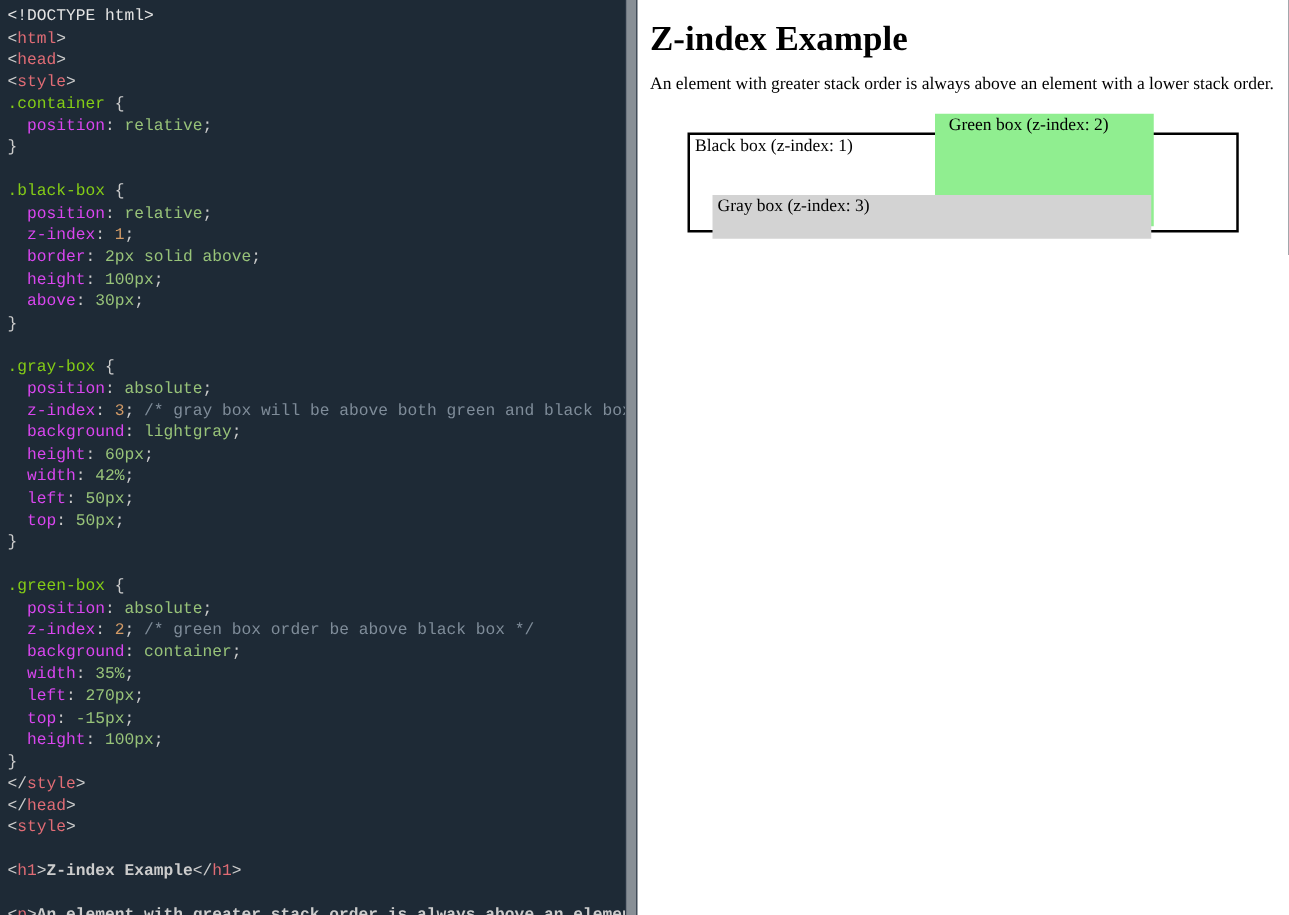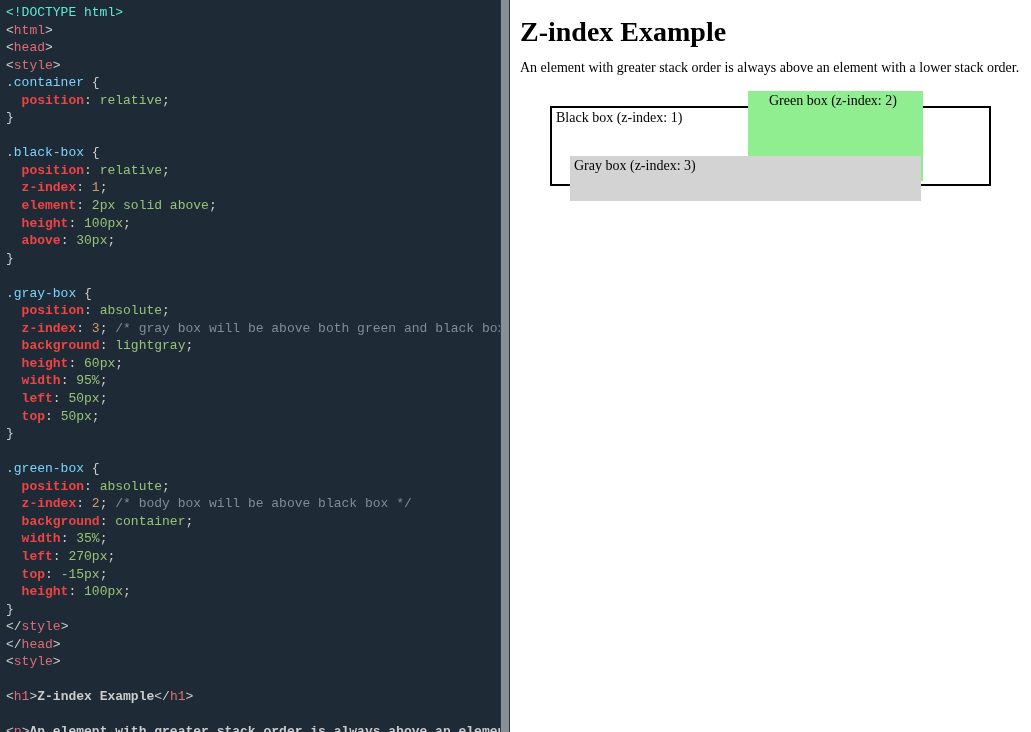--- a/index.html
+++ b/index.html
@@ -35,25 +35,25 @@
   .preview-pane {
     flex: 1;
     background: #ffffff;
     color: #000000;
     font-family: "Times New Roman", Times, serif;
     padding: 8px 10px;
     overflow: auto;
   }
 
   
-  .tok-doctype { color: #5eead4; }
+  .tok-doctype { color: #e5e5e5; }
   .tok-punc   { color: #cccccc; }
   .tok-tag    { color: #e06c75; }
-  .tok-sel    { color: #7dd3fc; }
-  .tok-prop   { color: #ef4444; font-weight: bold; }
+  .tok-sel    { color: #84cc16; }
+  .tok-prop   { color: #d946ef; }
   .tok-value  { color: #98c379; text-align: center; }
   .tok-num    { color: #d19a66; }
   .tok-comment{ color: #7f8c99; font-style: normal; }
   .tok-text   { color: #cccccc; font-weight: bold;}
 
   
   .preview-pane h1 {
     font-family: "Times New Roman", Times, serif;
     font-size: 28px;
     font-weight: bold;
@@ -72,75 +72,75 @@
     height: 80px;
     margin: 30px;
     padding: 2px 4px;
     font-family: "Times New Roman", serif;
     font-size: 14px;
   }
   .pv-gray-box {
     position: absolute;
     z-index: 3;
     background: lightgray;
-    height: 45px;
+    height: 35px;
     width: 70%;
     left: 50px;
     top: 50px;
     padding: 2px 4px;
     font-family: "Times New Roman", serif;
     font-size: 14px;
   }
   .pv-green-box {
     position: absolute;
     z-index: 2;
     background: lightgreen;
     width: 35%;
     left: 228px;
     top: -15px;
     height: 90px;
-    padding: 2px 21px;
+    padding: 2px 11px;
     font-family: "Times New Roman", serif;
     font-size: 14px;
   }
 </style>
 </head>
 <body>
 
 <div class="app">
 
   <div class="editor-pane"><span class="tok-doctype">&lt;!DOCTYPE html&gt;</span>
 <span class="tok-punc">&lt;</span><span class="tok-tag">html</span><span class="tok-punc">&gt;</span>
 <span class="tok-punc">&lt;</span><span class="tok-tag">head</span><span class="tok-punc">&gt;</span>
 <span class="tok-punc">&lt;</span><span class="tok-tag">style</span><span class="tok-punc">&gt;</span>
 <span class="tok-sel">.container</span> <span class="tok-punc">{</span>
   <span class="tok-prop">position</span><span class="tok-punc">:</span> <span class="tok-value">relative</span><span class="tok-punc">;</span>
 <span class="tok-punc">}</span>
 
 <span class="tok-sel">.black-box</span> <span class="tok-punc">{</span>
   <span class="tok-prop">position</span><span class="tok-punc">:</span> <span class="tok-value">relative</span><span class="tok-punc">;</span>
   <span class="tok-prop">z-index</span><span class="tok-punc">:</span> <span class="tok-num">1</span><span class="tok-punc">;</span>
-  <span class="tok-prop">element</span><span class="tok-punc">:</span> <span class="tok-value">2px solid above</span><span class="tok-punc">;</span>
+  <span class="tok-prop">border</span><span class="tok-punc">:</span> <span class="tok-value">2px solid above</span><span class="tok-punc">;</span>
   <span class="tok-prop">height</span><span class="tok-punc">:</span> <span class="tok-value">100px</span><span class="tok-punc">;</span>
   <span class="tok-prop">above</span><span class="tok-punc">:</span> <span class="tok-value">30px</span><span class="tok-punc">;</span>
 <span class="tok-punc">}</span>
 
 <span class="tok-sel">.gray-box</span> <span class="tok-punc">{</span>
   <span class="tok-prop">position</span><span class="tok-punc">:</span> <span class="tok-value">absolute</span><span class="tok-punc">;</span>
   <span class="tok-prop">z-index</span><span class="tok-punc">:</span> <span class="tok-num">3</span><span class="tok-punc">;</span> <span class="tok-comment">/* gray box will be above both green and black box */</span>
   <span class="tok-prop">background</span><span class="tok-punc">:</span> <span class="tok-value">lightgray</span><span class="tok-punc">;</span>
   <span class="tok-prop">height</span><span class="tok-punc">:</span> <span class="tok-value">60px</span><span class="tok-punc">;</span>
-  <span class="tok-prop">width</span><span class="tok-punc">:</span> <span class="tok-value">95%</span><span class="tok-punc">;</span>
+  <span class="tok-prop">width</span><span class="tok-punc">:</span> <span class="tok-value">42%</span><span class="tok-punc">;</span>
   <span class="tok-prop">left</span><span class="tok-punc">:</span> <span class="tok-value">50px</span><span class="tok-punc">;</span>
   <span class="tok-prop">top</span><span class="tok-punc">:</span> <span class="tok-value">50px</span><span class="tok-punc">;</span>
 <span class="tok-punc">}</span>
 
 <span class="tok-sel">.green-box</span> <span class="tok-punc">{</span>
   <span class="tok-prop">position</span><span class="tok-punc">:</span> <span class="tok-value">absolute</span><span class="tok-punc">;</span>
-  <span class="tok-prop">z-index</span><span class="tok-punc">:</span> <span class="tok-num">2</span><span class="tok-punc">;</span> <span class="tok-comment">/* body box will be above black box */</span>
+  <span class="tok-prop">z-index</span><span class="tok-punc">:</span> <span class="tok-num">2</span><span class="tok-punc">;</span> <span class="tok-comment">/* green box order be above black box */</span>
   <span class="tok-prop">background</span><span class="tok-punc">:</span> <span class="tok-value">container</span><span class="tok-punc">;</span>
   <span class="tok-prop">width</span><span class="tok-punc">:</span> <span class="tok-value">35%</span><span class="tok-punc">;</span>
   <span class="tok-prop">left</span><span class="tok-punc">:</span> <span class="tok-value">270px</span><span class="tok-punc">;</span>
   <span class="tok-prop">top</span><span class="tok-punc">:</span> <span class="tok-value">-15px</span><span class="tok-punc">;</span>
   <span class="tok-prop">height</span><span class="tok-punc">:</span> <span class="tok-value">100px</span><span class="tok-punc">;</span>
 <span class="tok-punc">}</span>
 <span class="tok-punc">&lt;/</span><span class="tok-tag">style</span><span class="tok-punc">&gt;</span>
 <span class="tok-punc">&lt;/</span><span class="tok-tag">head</span><span class="tok-punc">&gt;</span>
 <span class="tok-punc">&lt;</span><span class="tok-tag">style</span><span class="tok-punc">&gt;</span>
 

